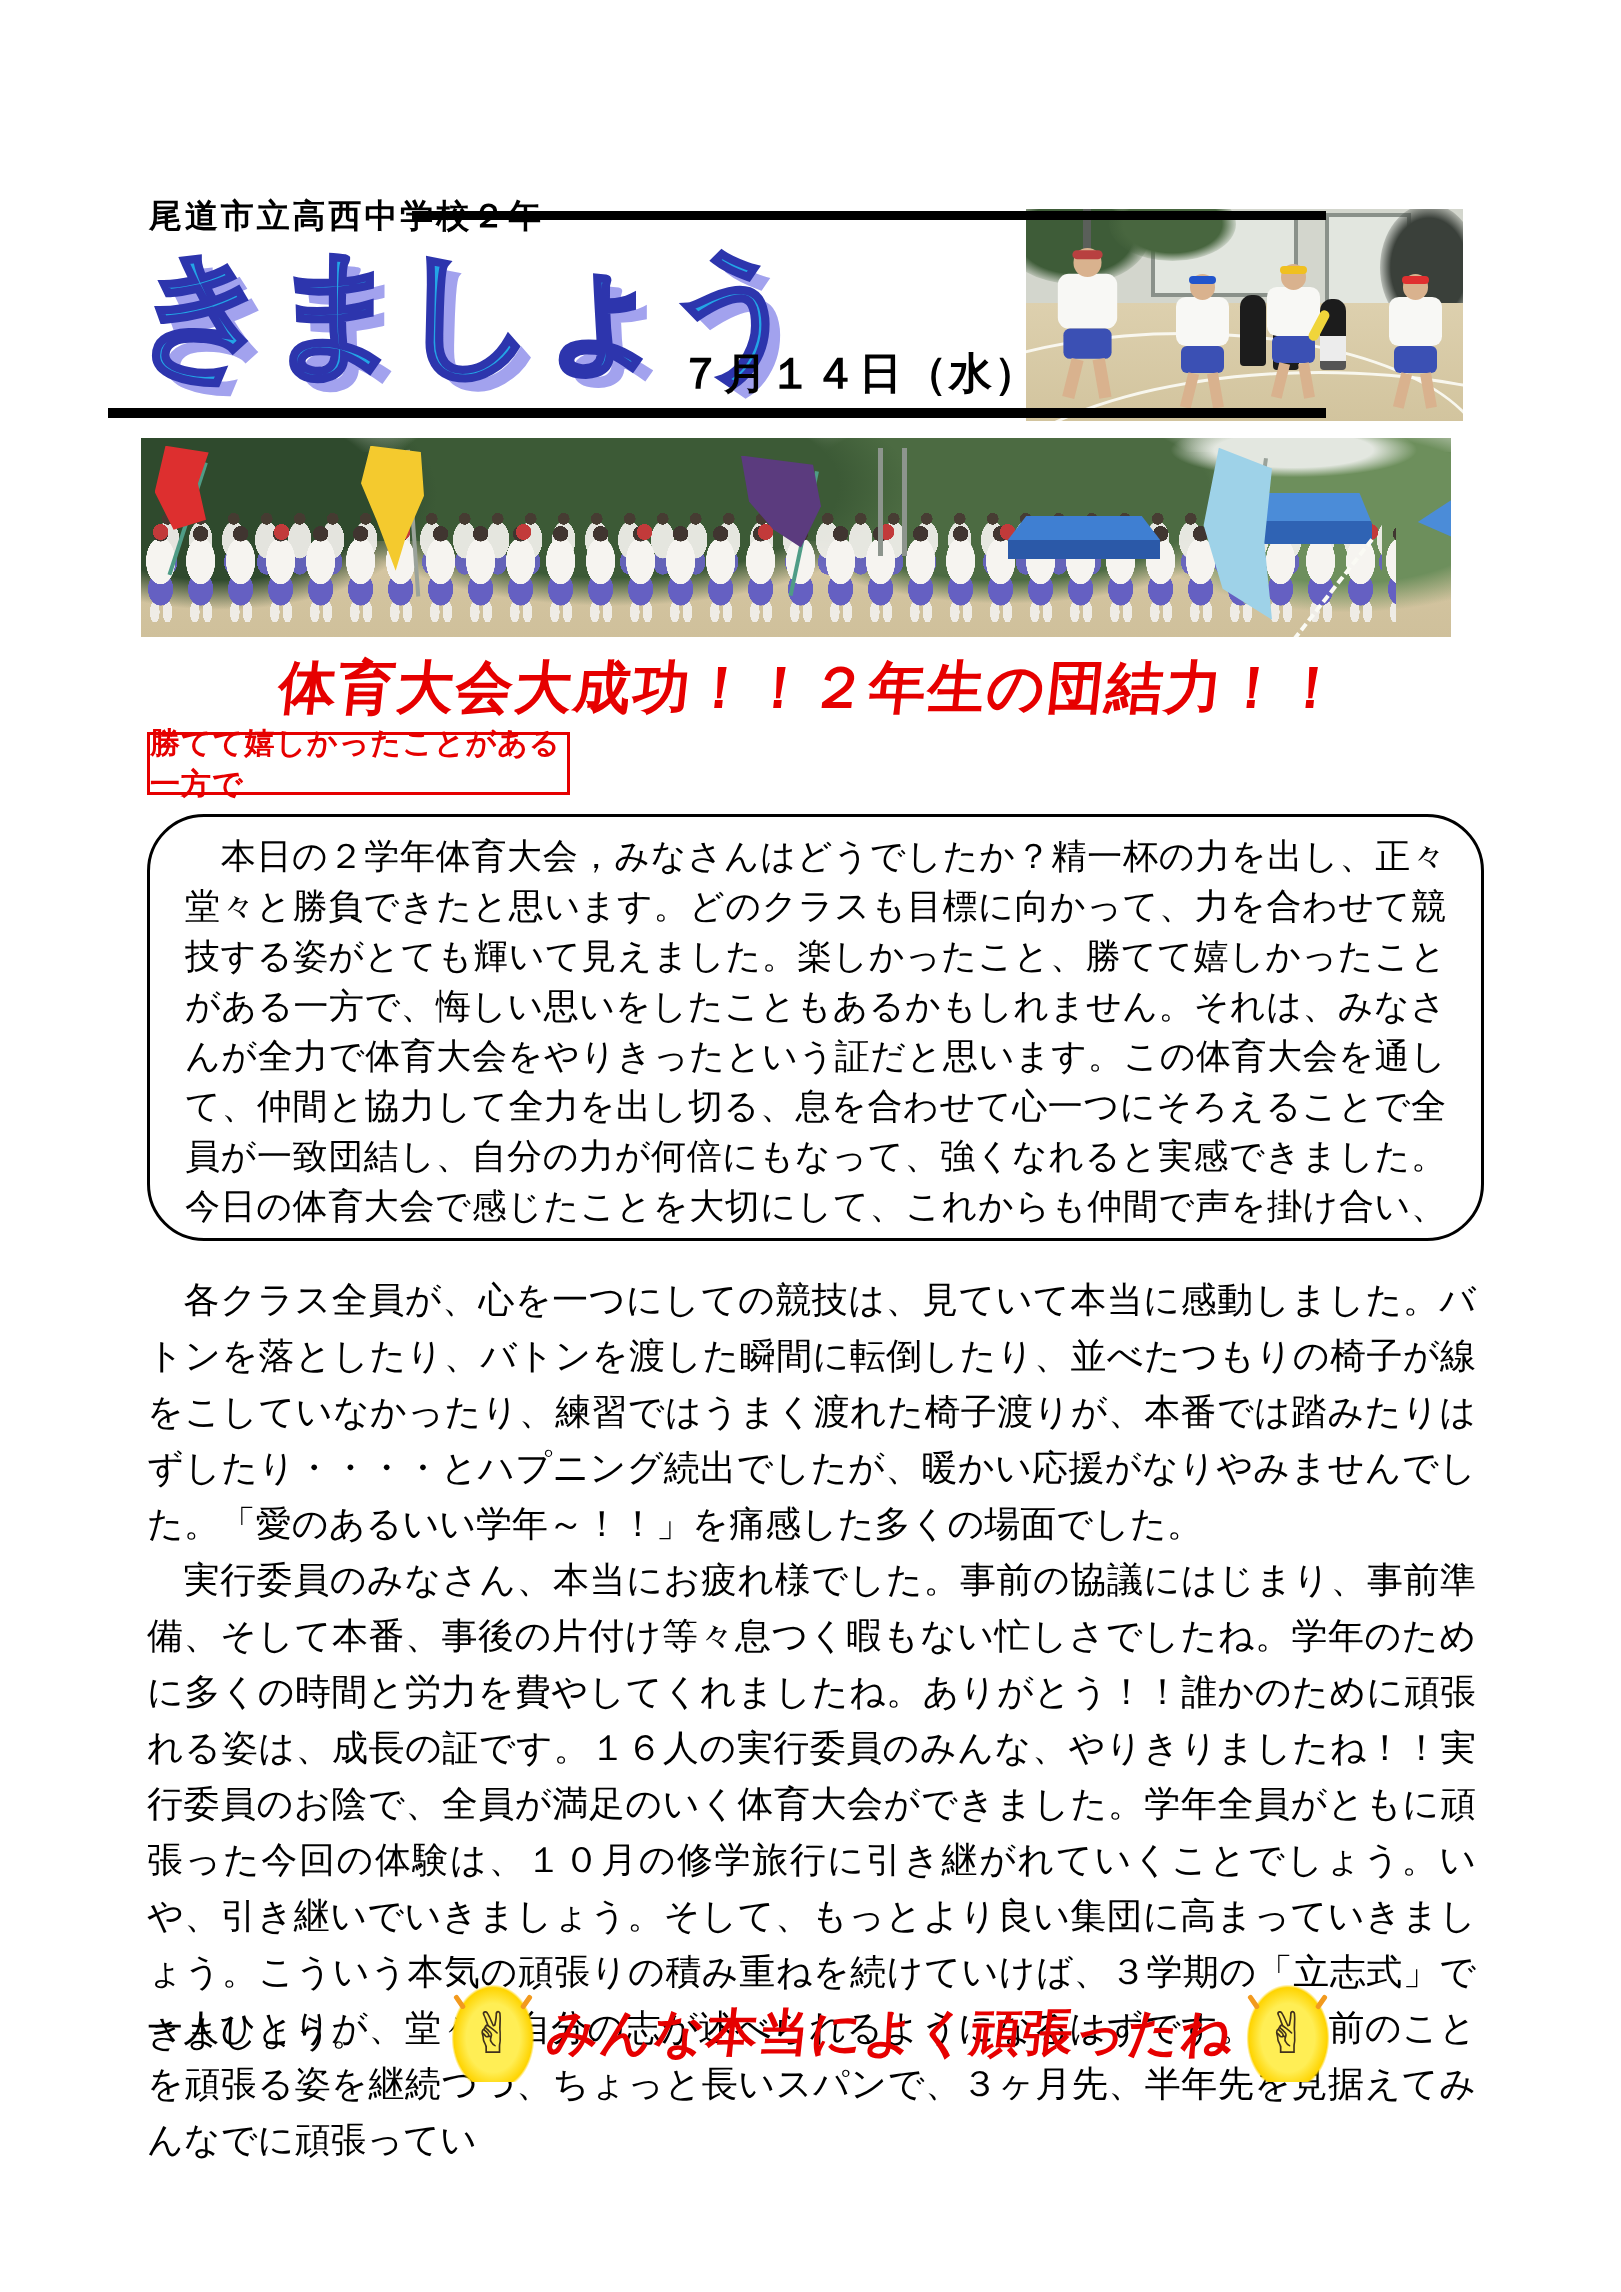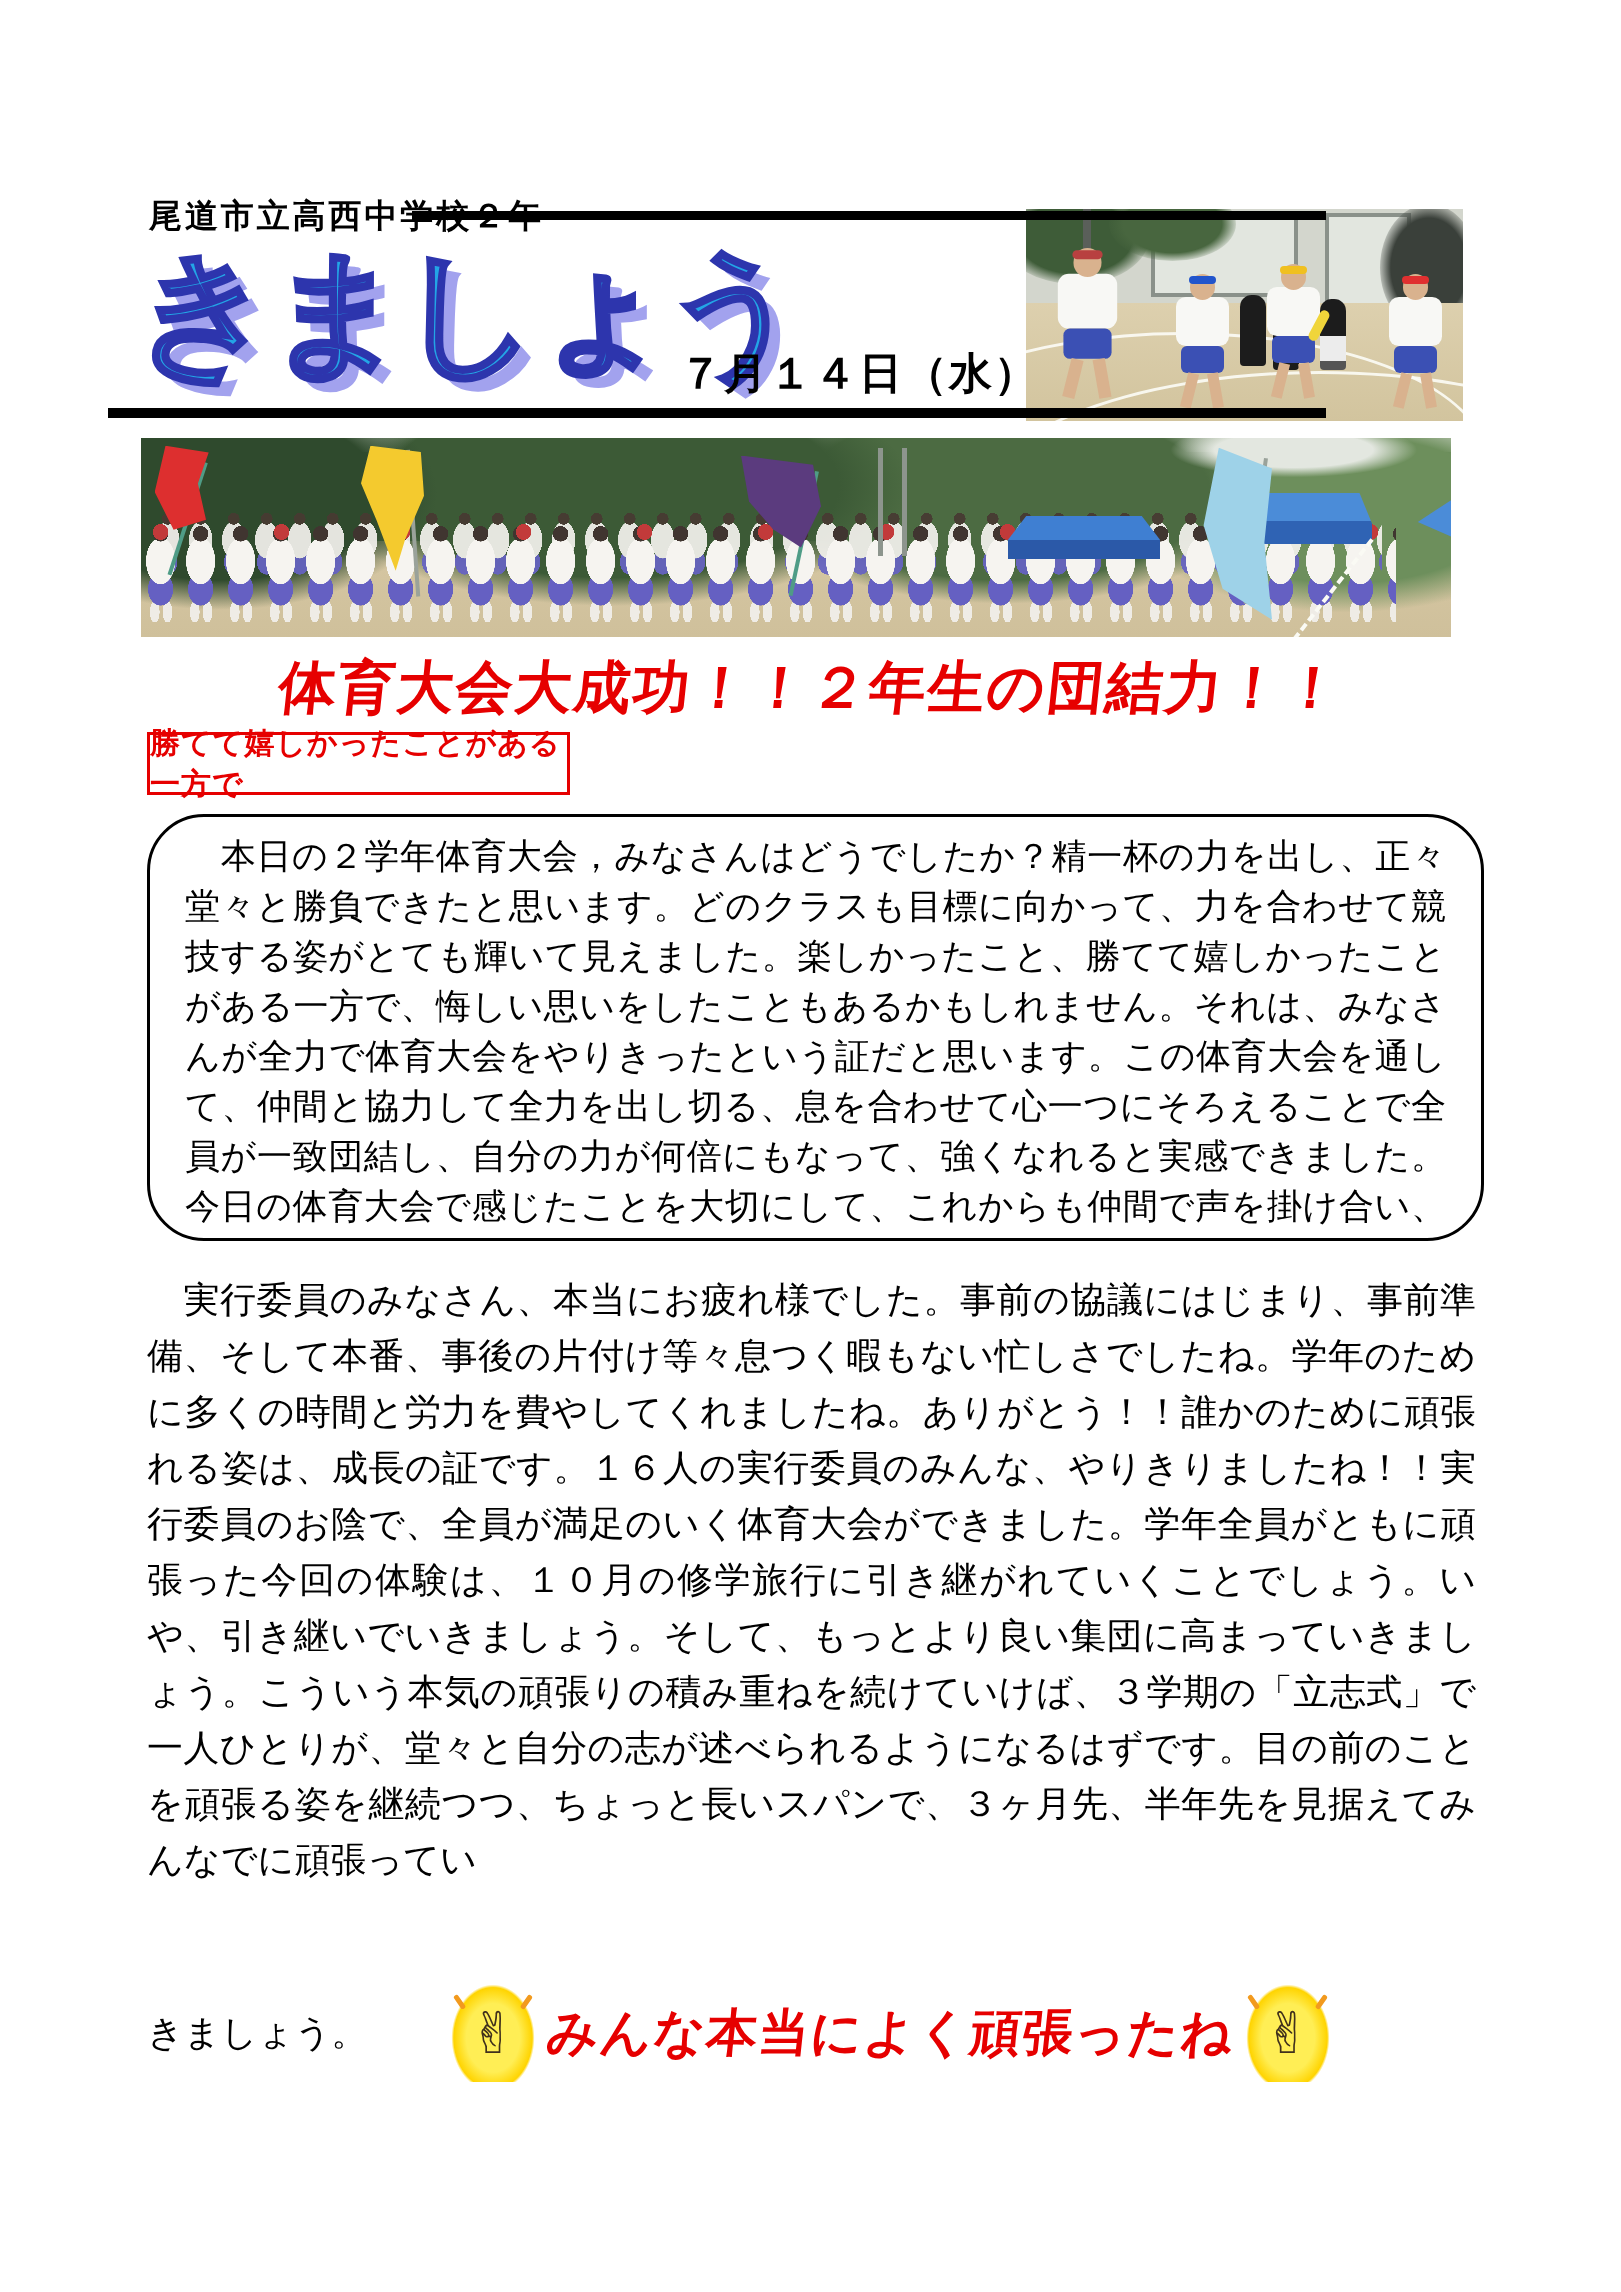--- a/index.html
+++ b/index.html
@@ -245,20 +245,21 @@
 <div class="abs headline">体育大会大成功！！２年生の団結力！！</div>
 <div class="abs sub-label">
   <span>勝てて嬉しかったことがある一方で</span>
 </div>
 
 <div class="abs speech-box">
   <p>　本日の２学年体育大会，みなさんはどうでしたか？精一杯の力を出し、正々堂々と勝負できたと思います。どのクラスも目標に向かって、力を合わせて競技する姿がとても輝いて見えました。楽しかったこと、勝てて嬉しかったことがある一方で、悔しい思いをしたこともあるかもしれません。それは、みなさんが全力で体育大会をやりきったという証だと思います。この体育大会を通して、仲間と協力して全力を出し切る、息を合わせて心一つにそろえることで全員が一致団結し、自分の力が何倍にもなって、強くなれると実感できました。今日の体育大会で感じたことを大切にして、これからも仲間で声を掛け合い、力を合わせて明日からの学校生活に活かしていきましょう。</p>
 </div>
 
 <div class="abs body-text">
+  <p>　各クラス全員が、心を一つにしての競技は、見ていて本当に感動しました。バトンを落としたり、バトンを渡した瞬間に転倒したり、並べたつもりの椅子が線をこしていなかったり、練習ではうまく渡れた椅子渡りが、本番では踏みたりはずしたり・・・・とハプニング続出でしたが、暖かい応援がなりやみませんでした。「愛のあるいい学年～！！」を痛感した多くの場面でした。</p>
   <p>　実行委員のみなさん、本当にお疲れ様でした。事前の協議にはじまり、事前準備、そして本番、事後の片付け等々息つく暇もない忙しさでしたね。学年のために多くの時間と労力を費やしてくれましたね。ありがとう！！誰かのために頑張れる姿は、成長の証です。１６人の実行委員のみんな、やりきりましたね！！実行委員のお陰で、全員が満足のいく体育大会ができました。学年全員がともに頑張った今回の体験は、１０月の修学旅行に引き継がれていくことでしょう。いや、引き継いでいきましょう。そして、もっとより良い集団に高まっていきましょう。こういう本気の頑張りの積み重ねを続けていけば、３学期の「立志式」で一人ひとりが、堂々と自分の志が述べられるようになるはずです。目の前のことを頑張る姿を継続つつ、ちょっと長いスパンで、３ヶ月先、半年先を見据えてみんなでに頑張ってい</p>
 </div>
 
 <div class="abs footer-row">
   <span class="closing-line">きましょう。</span>
   <span class="peace">✌</span>
   <span class="cheer">みんな本当によく頑張ったね</span>
   <span class="peace">✌</span>
 </div>
 

